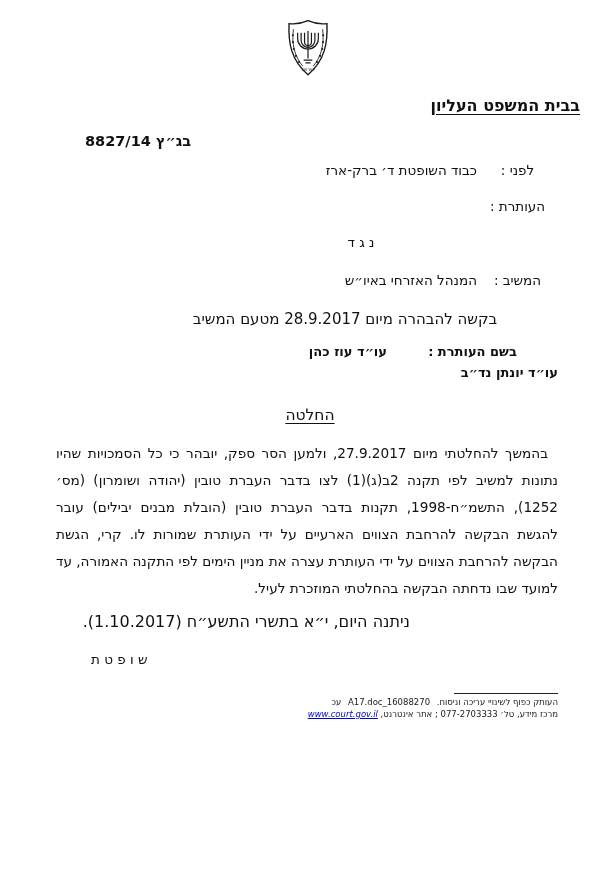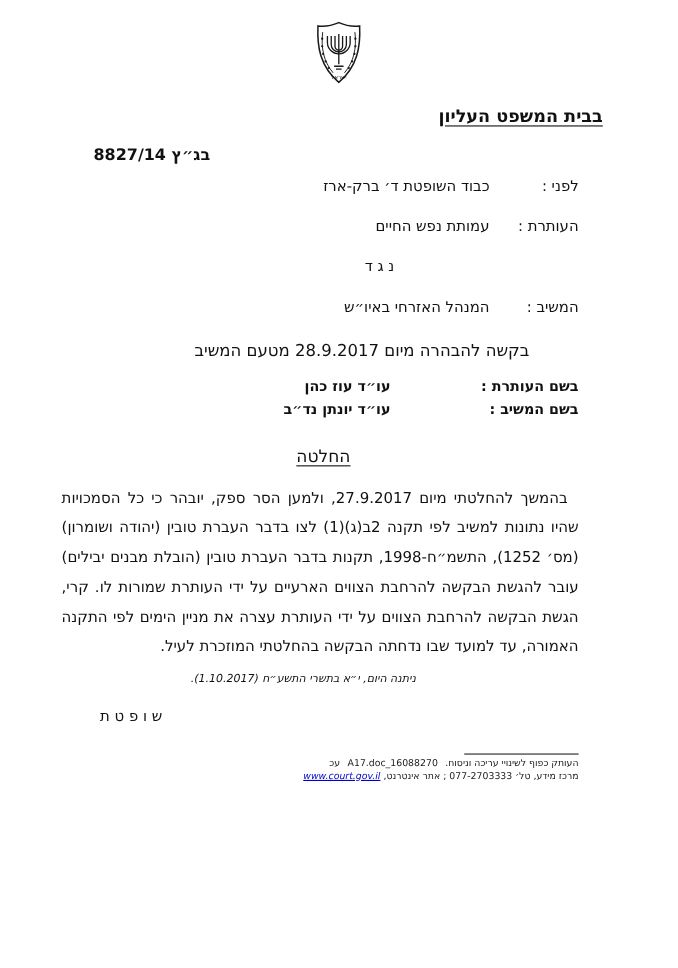--- a/index.html
+++ b/index.html
@@ -2,49 +2,49 @@
 <html lang="he"><head>
 <meta charset="utf-8">
 <style>
   html,body{margin:0;padding:0;background:#fff;}
   .page{
     width:616px;height:880px;position:relative;background:#ffffff;
     direction:rtl;font-family:"DejaVu Sans",sans-serif;color:#111;
     overflow:hidden;
   }
   .emblem-wrap{padding-top:18px;text-align:center;height:64px;}
-  .content{padding:0 90px 0 40px;}
+  .content{padding:0 58px 0 40px;}
   .court-title{
     width:fit-content;margin-left:auto;margin-right:-22px;margin-top:14px;
     font-weight:bold;font-size:16px;text-decoration:underline;text-underline-offset:3px;
   }
   .case-number{
     margin-top:18px;text-align:left;padding-left:45px;
     font-weight:bold;font-size:14.5px;
   }
   .parties{margin-top:13px;}
   .row{display:flex;font-size:13.5px;}
-  .row .lbl{width:81px;flex:none;}
+  .row .lbl{width:81px;flex:none;text-align:center;}
   .row .val{flex:1;text-align:right;}
   .row.mt{margin-top:20px;}
   .row.mt2{margin-top:22px;}
   .vs{margin-top:20px;margin-left:124px;text-align:center;font-size:13.5px;}
   .request-line{margin-top:22px;margin-left:92px;text-align:center;font-size:15px;}
   .counsel{margin-top:16px;}
   .counsel .row{font-weight:bold;font-size:13px;}
   .counsel .lbl{width:171px;flex:none;}
   .counsel .row + .row{margin-top:6px;}
   .decision-heading{
     margin-top:26px;margin-left:22px;text-align:center;
     font-weight:normal;font-size:15.5px;text-decoration:underline;text-underline-offset:3px;
   }
   .decision-body{
     margin-top:16px;text-align:justify;line-height:27px;font-size:13.6px;text-indent:10px;margin-left:16px;
   }
-  .date-line{margin-top:10px;margin-right:148px;font-size:10px;font-style:italic;}
+  .date-line{margin-top:10px;margin-right:148px;font-size:16px;}
   .signature{margin-top:20px;margin-left:51px;text-align:left;font-size:13.5px;}
   .footer{margin-top:26px;}
   .footer-rule{width:104px;border-top:1.2px solid #222;height:0;margin-bottom:3px;}
   .f-line{font-size:8.5px;line-height:11.5px;color:#1a1a1a;}
   .f-line .doc-ref{margin:0 4px;}
   .site-link{color:#0000cc;text-decoration:underline;cursor:pointer;font-style:italic;}
   svg .stroke{fill:none;stroke:#1a1a1a;}
 </style>
 </head>
 <body>
@@ -82,38 +82,36 @@
 
     <div class="case-number">בג״ץ 8827/14</div>
 
     <div class="parties">
       <div class="row">
         <div class="lbl">לפני :</div>
         <div class="val">כבוד השופטת ד׳ ברק-ארז</div>
       </div>
       <div class="row mt">
         <div class="lbl">העותרת :</div>
-        <div class="val">עמותת נפש החיים</div>
       </div>
       <div class="vs">נ ג ד</div>
       <div class="row mt2">
         <div class="lbl">המשיב :</div>
         <div class="val">המנהל האזרחי באיו״ש</div>
       </div>
     </div>
 
     <div class="request-line">בקשה להבהרה מיום 28.9.2017 מטעם המשיב</div>
 
     <div class="counsel">
       <div class="row">
         <div class="lbl">בשם העותרת :</div>
         <div class="val">עו״ד עוז כהן</div>
       </div>
       <div class="row">
-        <div class="lbl">בשם המשיב :</div>
         <div class="val">עו״ד יונתן נד״ב</div>
       </div>
     </div>
 
     <div class="decision-heading">החלטה</div>
 
     <div class="decision-body">בהמשך להחלטתי מיום 27.9.2017, ולמען הסר ספק, יובהר כי כל הסמכויות שהיו נתונות למשיב לפי תקנה 2ב(ג)(1) לצו בדבר העברת טובין (יהודה ושומרון) (מס׳ 1252), התשמ״ח-1998, תקנות בדבר העברת טובין (הובלת מבנים יבילים) עובר להגשת הבקשה להרחבת הצווים הארעיים על ידי העותרת שמורות לו. קרי, הגשת הבקשה להרחבת הצווים על ידי העותרת עצרה את מניין הימים לפי התקנה האמורה, עד למועד שבו נדחתה הבקשה בהחלטתי המוזכרת לעיל.</div>
 
     <div class="date-line">ניתנה היום, י״א בתשרי התשע״ח (1.10.2017).</div>
 

